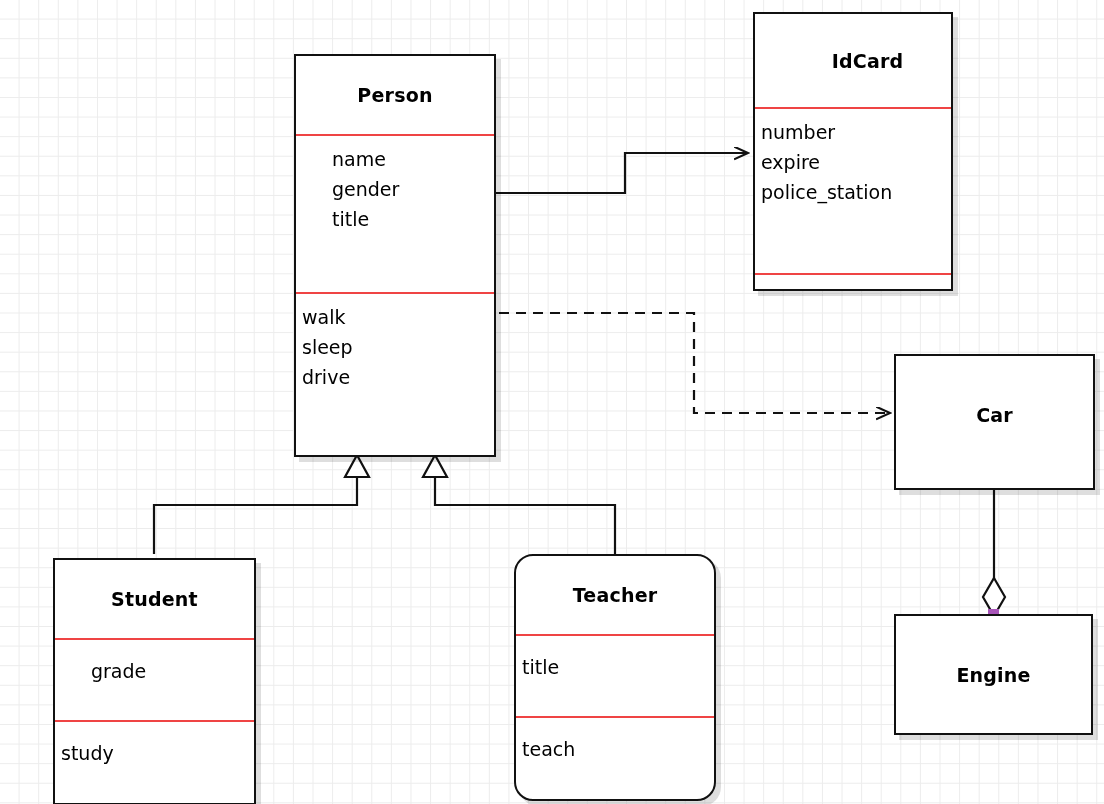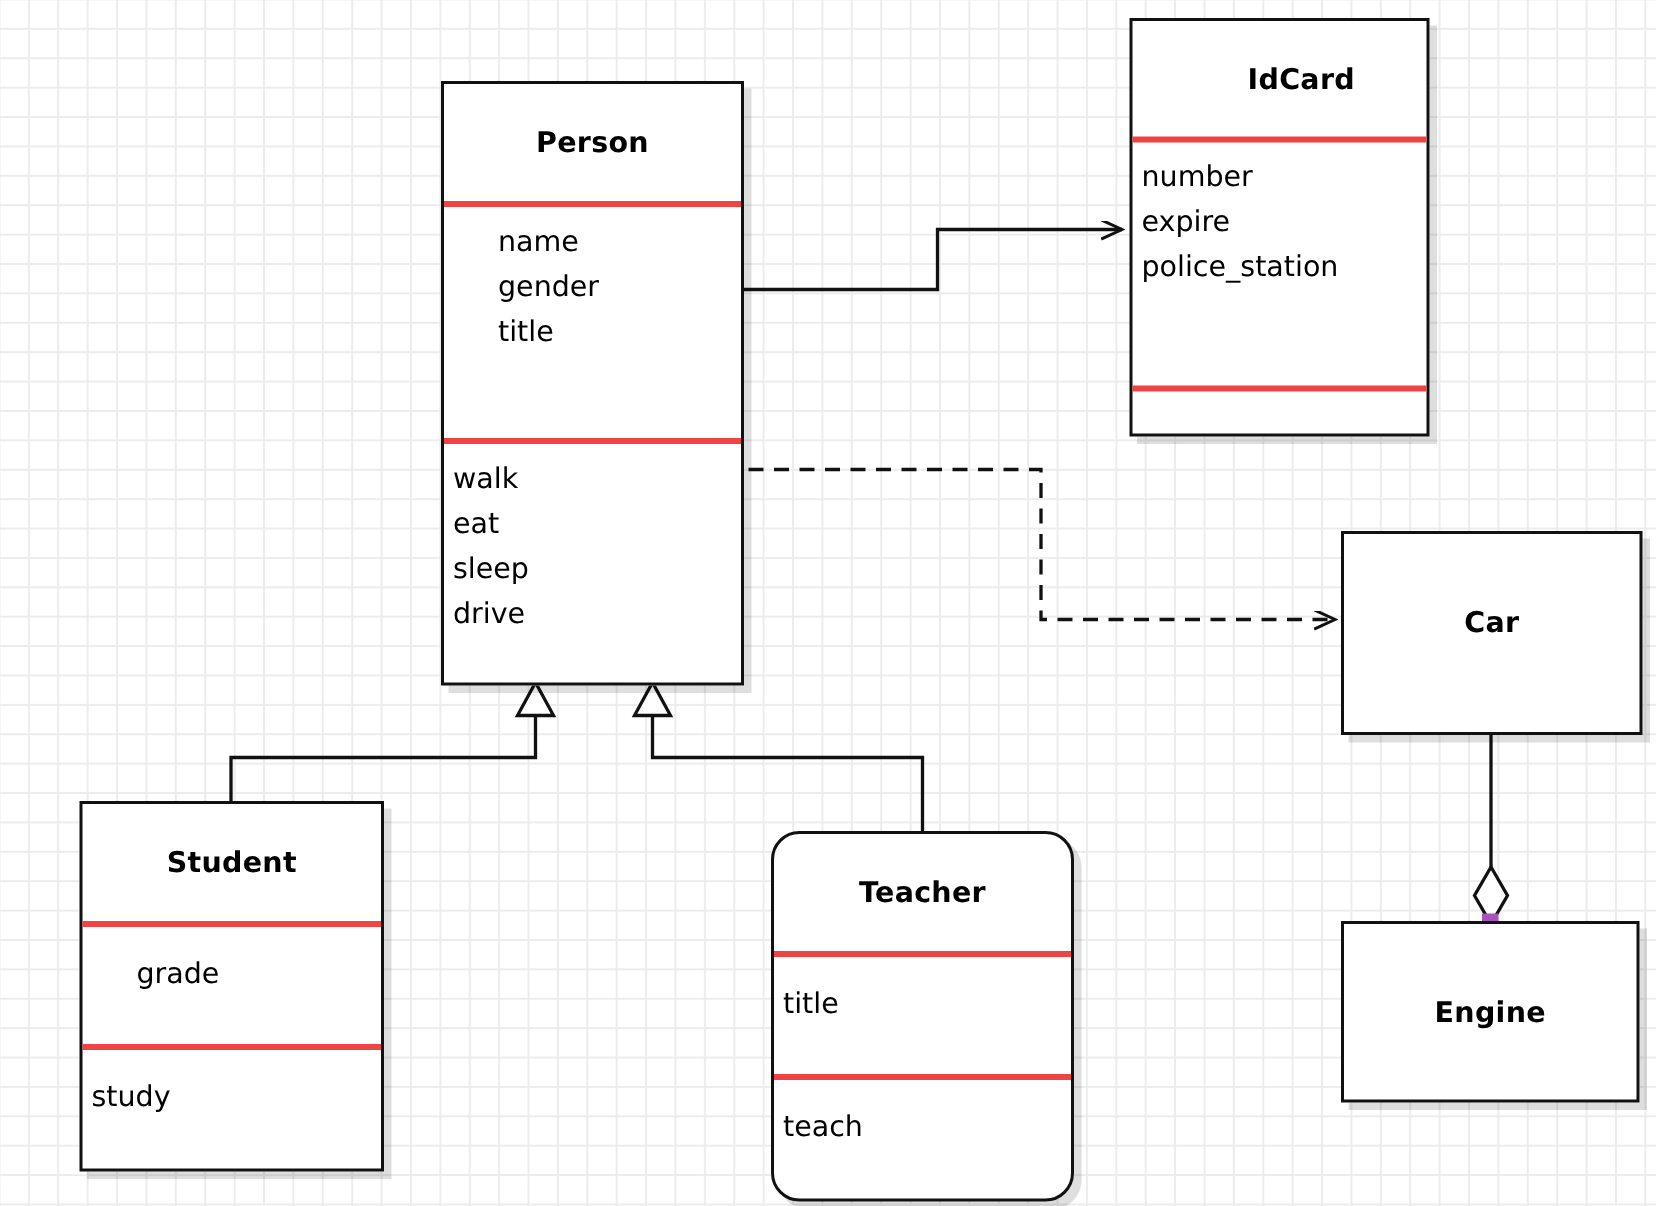--- a/index.html
+++ b/index.html
@@ -35,21 +35,21 @@
     box-sizing: border-box;
     background: #ffffff;
     border: 2px solid #111111;
     box-shadow: 5px 5px 0 0 rgba(0,0,0,0.13);
   }
   .uml-compartment {
     box-sizing: border-box;
     overflow: hidden;
   }
   .uml-compartment + .uml-compartment {
-    border-top: 4px solid #ef4444;
+    border-top: 2px solid #ef4444;
   }
   .uml-title {
     display: flex;
     align-items: center;
     justify-content: center;
     font-weight: bold;
     font-size: 19px;
     color: #000000;
     letter-spacing: 0.2px;
   }
@@ -116,37 +116,36 @@
 
   <div class="uml-class" style="left:294px; top:54px; width:202px; height:403px;">
     <div class="uml-compartment uml-title" style="height:78px;">Person</div>
     <div class="uml-compartment uml-members" style="height:158px;padding-left:36px;">
       <div class="uml-member">name</div>
       <div class="uml-member">gender</div>
       <div class="uml-member">title</div>
     </div>
     <div class="uml-compartment uml-members" style="height:163px;">
       <div class="uml-member">walk</div>
-      <div class="uml-member">eat</div>
       <div class="uml-member">sleep</div>
       <div class="uml-member">drive</div>
     </div>
   </div>
 
   <div class="uml-class" style="left:753px; top:12px; width:200px; height:279px;">
-    <div class="uml-compartment uml-title" style="height:77px;margin-left:29px;">IdCard</div>
+    <div class="uml-compartment uml-title" style="height:93px;margin-left:29px;">IdCard</div>
     <div class="uml-compartment uml-members" style="height:166px;">
       <div class="uml-member">number</div>
       <div class="uml-member">expire</div>
       <div class="uml-member">police_station</div>
     </div>
     <div class="uml-compartment uml-members" style="height:33px;"></div>
   </div>
 
-  <div class="uml-class" style="left:53px; top:534px; width:203px; height:247px;">
+  <div class="uml-class" style="left:53px; top:558px; width:203px; height:247px;">
     <div class="uml-compartment uml-title" style="height:78px;">Student</div>
     <div class="uml-compartment uml-members pad-sm" style="height:82px;padding-left:36px;">
       <div class="uml-member">grade</div>
     </div>
     <div class="uml-compartment uml-members pad-sm" style="height:83px;">
       <div class="uml-member">study</div>
     </div>
   </div>
 
   <div class="uml-class" style="left:514px; top:554px; width:202px; height:247px;border-radius:19px;">

